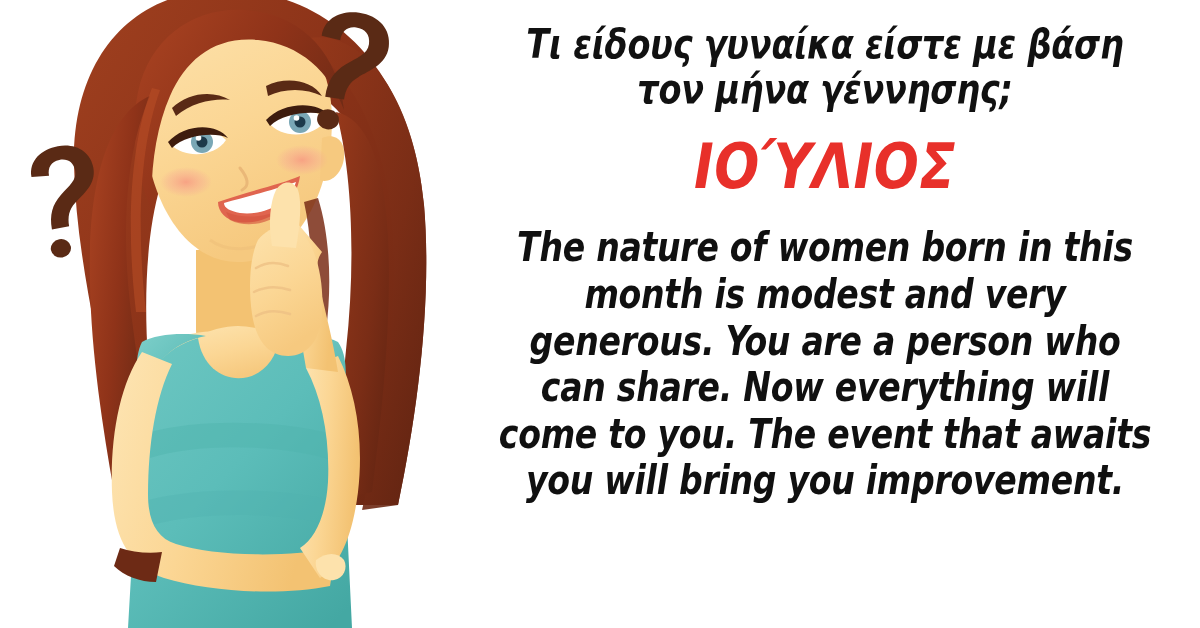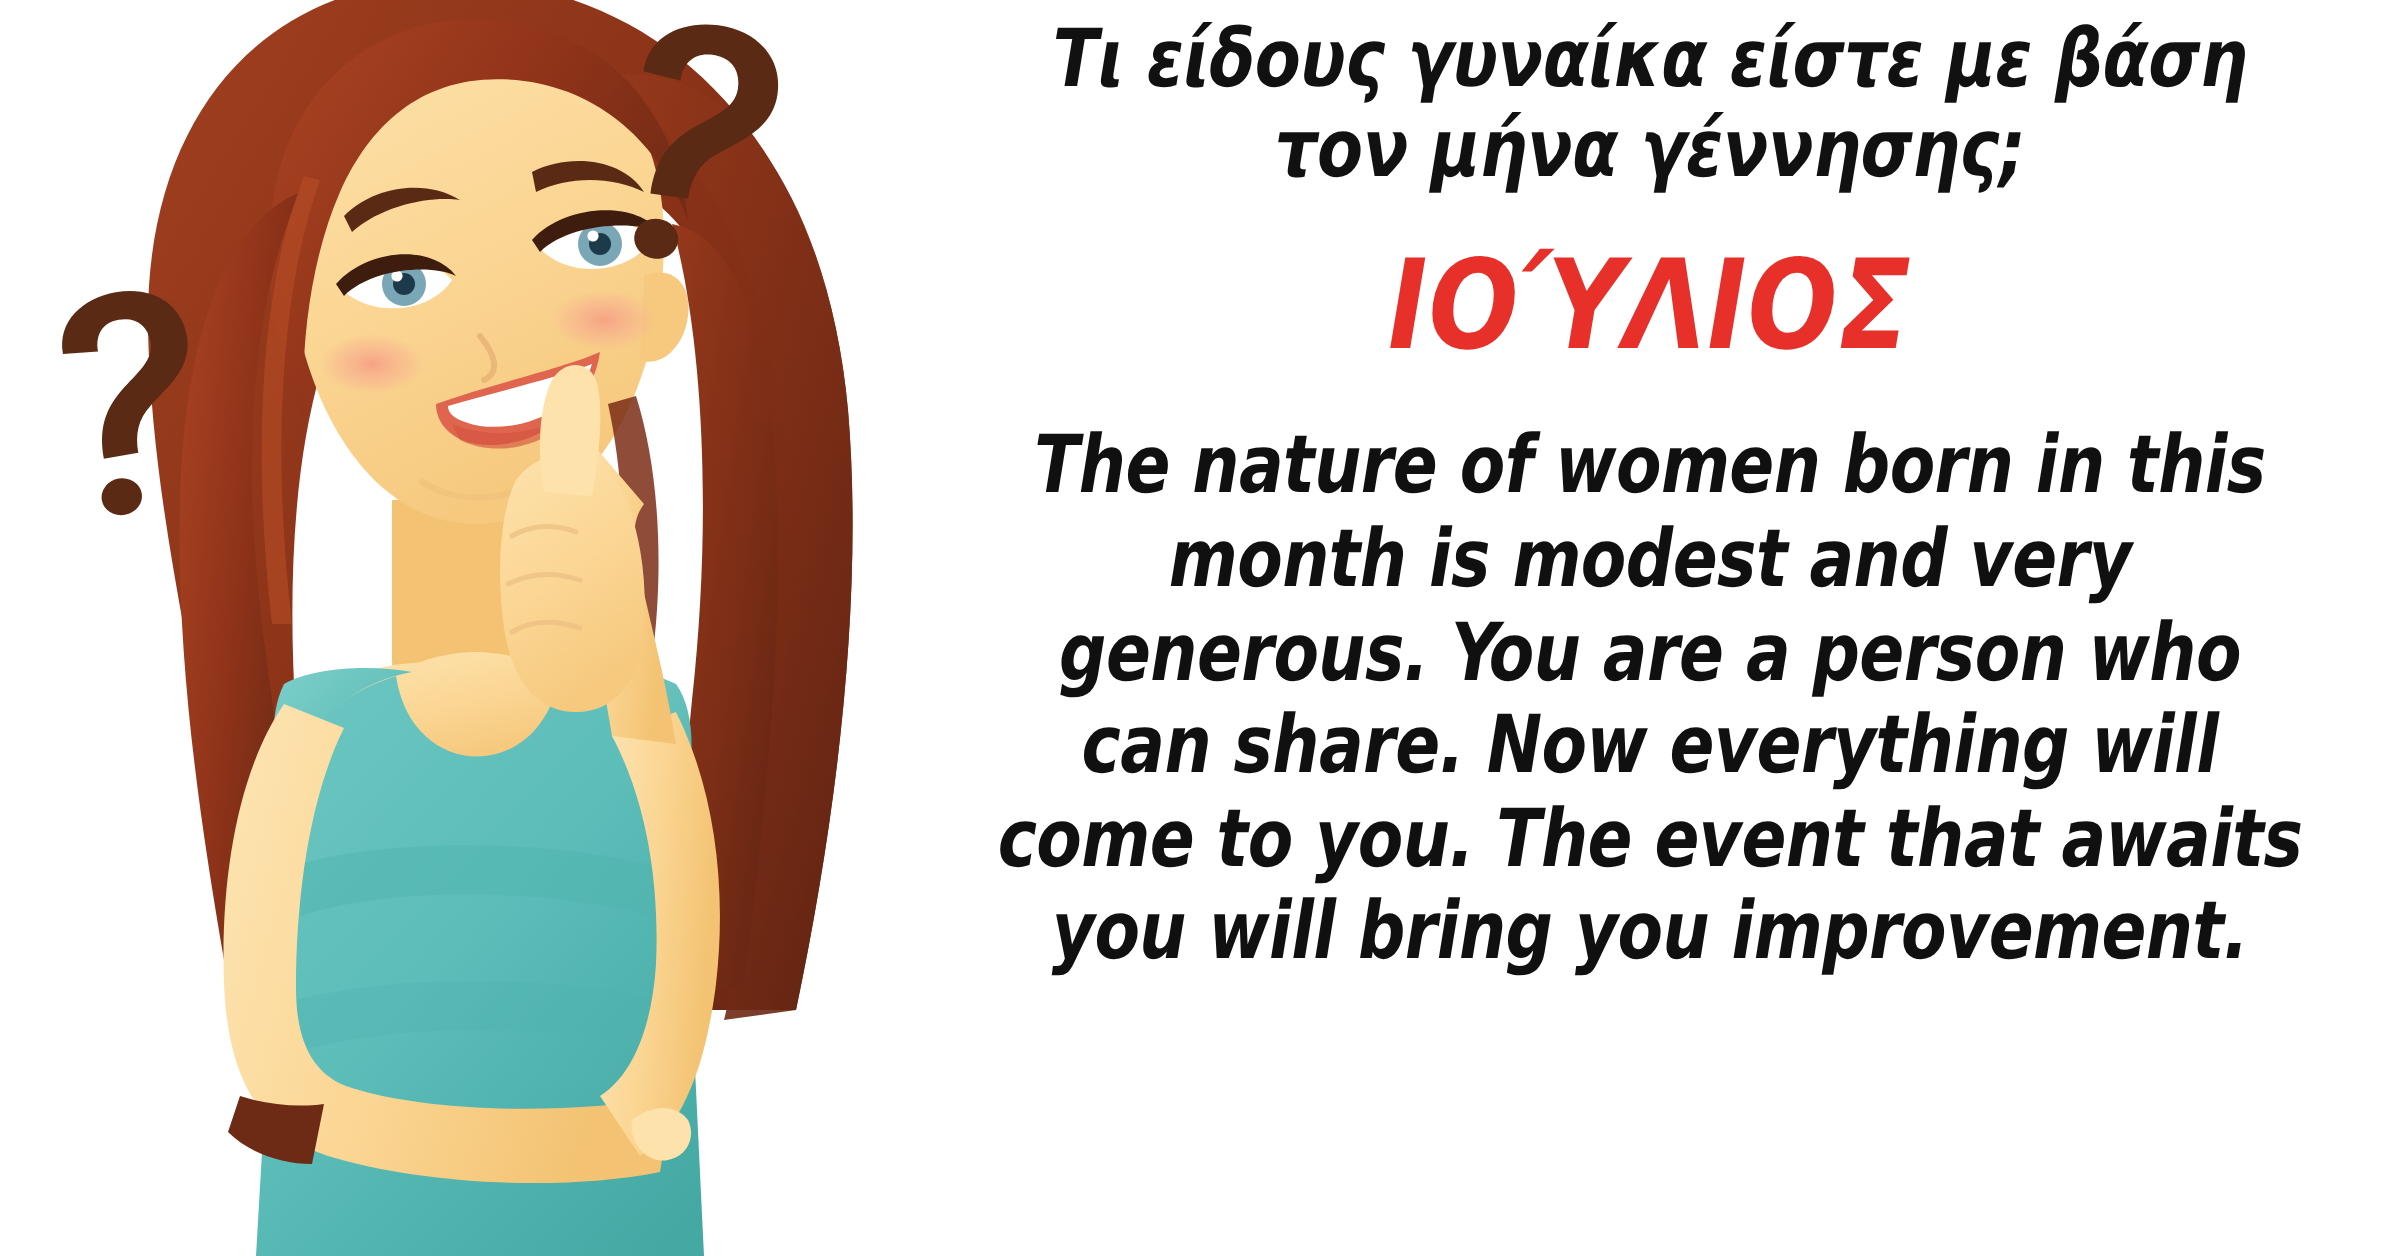--- a/index.html
+++ b/index.html
@@ -27,21 +27,21 @@
   #illustration svg { display: block; width: 450px; height: 628px; }
 
   
   #text-panel {
     position: absolute;
     left: 450px;
     top: 0;
     width: 750px;
     height: 628px;
     box-sizing: border-box;
-    padding: 2px 16px 6px 16px;
+    padding: 16px 16px 6px 16px;
     display: flex;
     flex-direction: column;
     align-items: center;
     justify-content: flex-start;
   }
 
   .headline {
     width: 100%;
     text-align: center;
     color: #111111;

